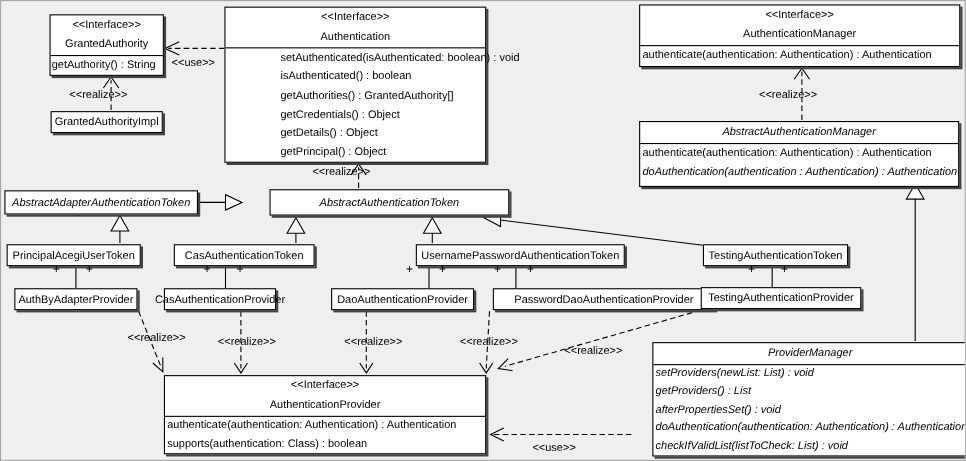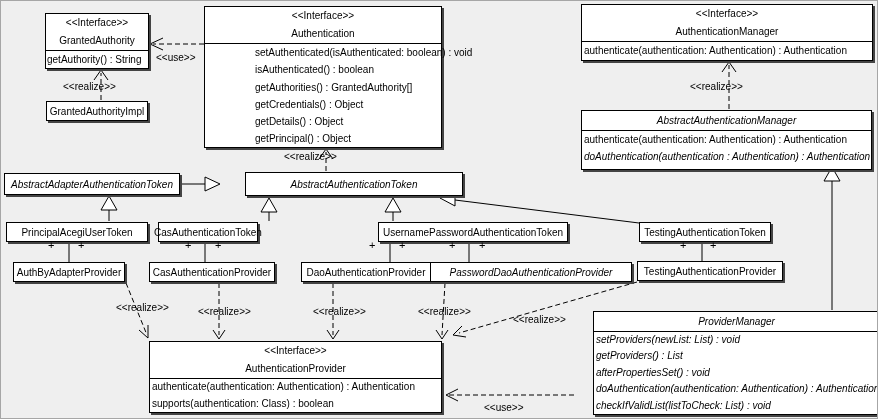--- a/index.html
+++ b/index.html
@@ -23,28 +23,28 @@
   .plus{position:absolute; z-index:3; font-size:11px; line-height:10px;}
 
   
   #b-ga  {left:44px;  top:12px;  width:104px; height:56px;}
   #b-gai {left:45px;  top:100px; width:102px; height:20px;}
   #b-auth{left:203px; top:5px;   width:238px; height:142px;}
   #b-am  {left:580px; top:3px;   width:292px; height:57px;}
   #b-aam {left:580px; top:109px; width:291px; height:60px;}
   #b-aaat{left:3px;   top:172px; width:176px; height:22px;}
   #b-at  {left:220px; top:171px; width:218px; height:24px;margin-left:24px;}
-  #b-ppt {left:5px;   top:221px; width:142px; height:20px;}
-  #b-cat {left:157px; top:221px; width:100px; height:20px;}
+  #b-ppt {left:5px;   top:221px; width:122px; height:20px;}
+  #b-cat {left:157px; top:221px; width:128px; height:20px;}
   #b-upt {left:357px; top:221px; width:190px; height:20px;margin-left:20px;}
   #b-tat {left:638px; top:221px; width:132px; height:20px;}
   #b-abap{left:12px;  top:261px; width:112px; height:20px;}
-  #b-cap {left:148px; top:261px; width:126px; height:20px;}
+  #b-cap {left:148px; top:261px; width:102px; height:20px;}
   #b-dap {left:300px; top:261px; width:130px; height:20px;}
-  #b-pdap{left:429px; top:261px; width:202px; height:20px;font-style:italic;}
+  #b-pdap{left:447px; top:261px; width:202px; height:20px;}
   #b-tap {left:636px; top:260px; width:146px; height:20px;}
   #b-ap  {left:148px; top:340px; width:293px; height:72px;}
   #b-pm  {left:592px; top:310px; width:287px; height:104px;font-style:italic;}
 
   
   #b-ga .hdr .r{line-height:18px;} #b-ga .m{line-height:17px; padding:0 1px;}
   #b-auth .hdr .r{line-height:18px;} #b-auth .m{line-height:17.3px;margin-left:48px;}
   #b-am .hdr .r{line-height:18px;} #b-am .m{line-height:18px;}
   #b-aam .nm{line-height:19px;} #b-aam .m{line-height:17px;}
   #b-ap .hdr .r{line-height:18px;} #b-ap .m{line-height:16.5px;}

